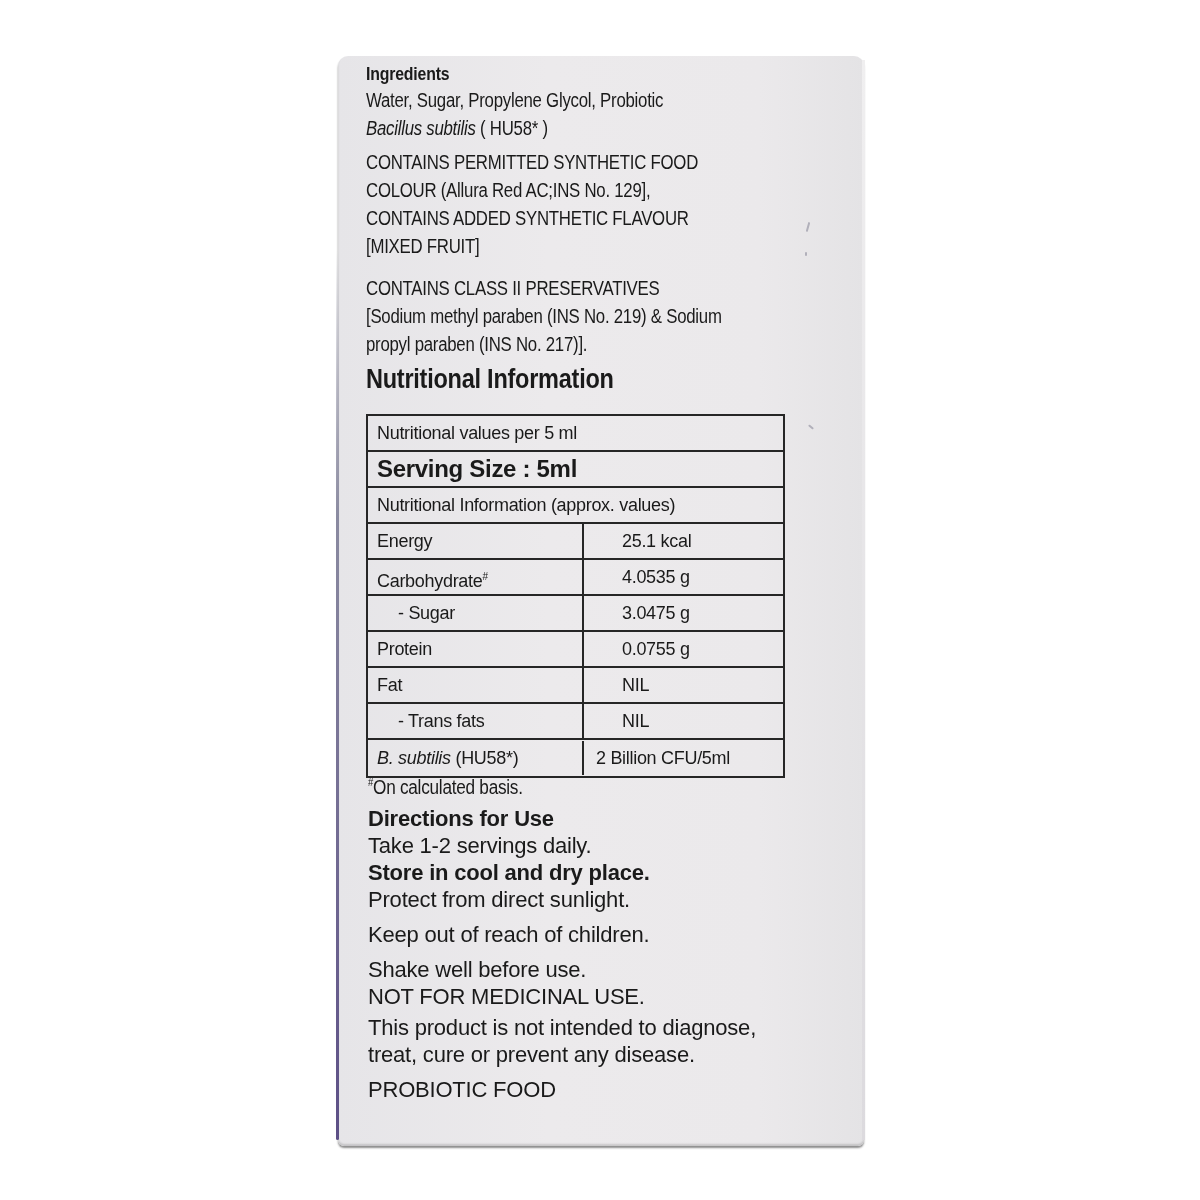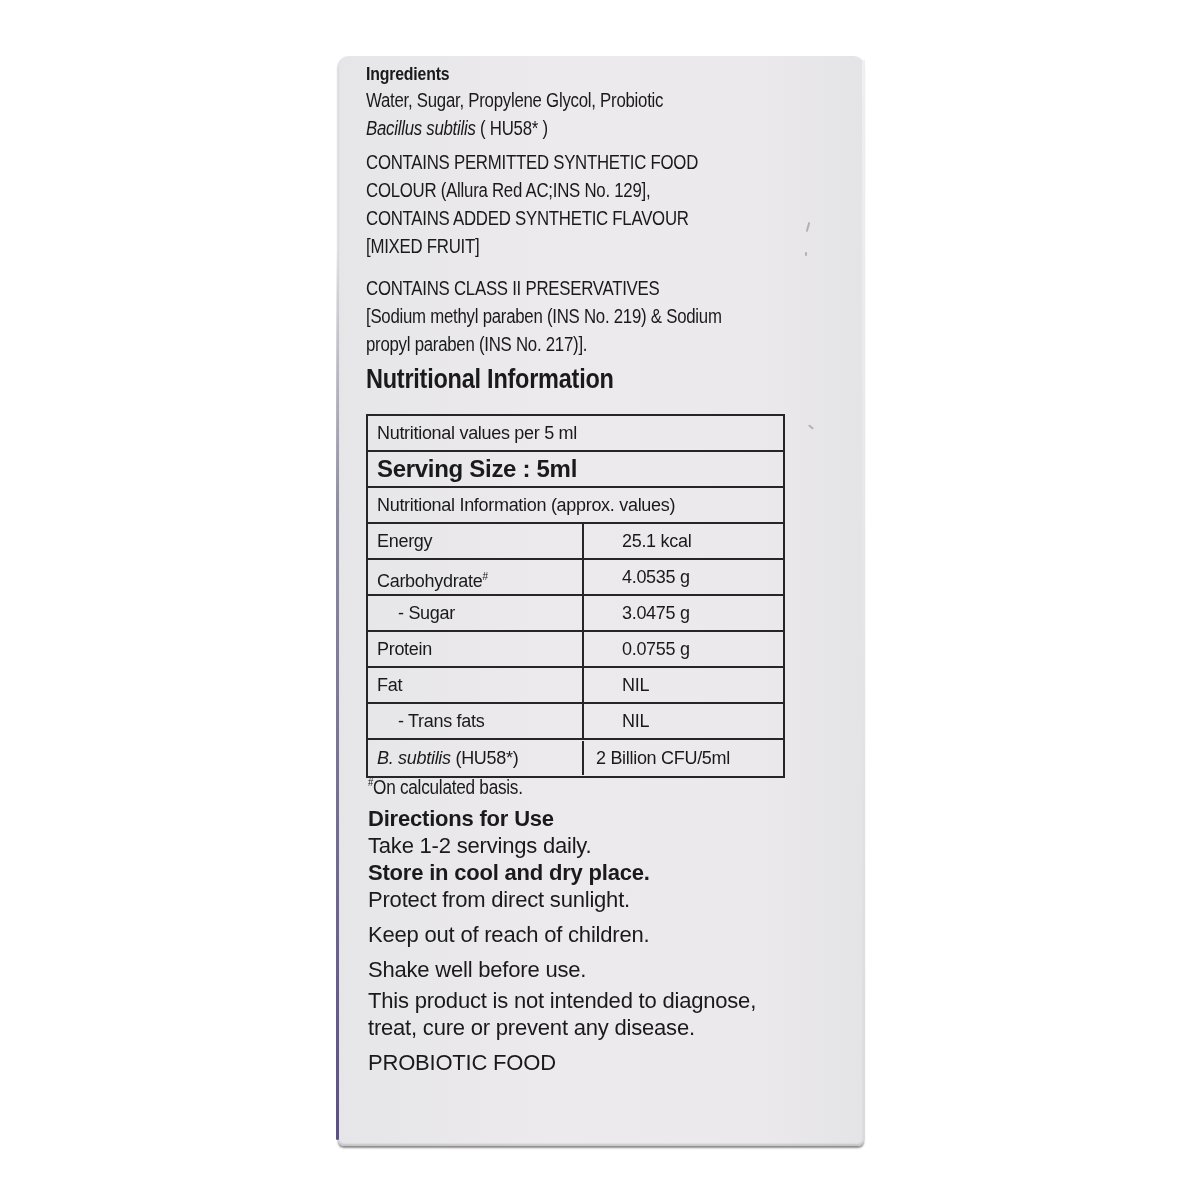--- a/index.html
+++ b/index.html
@@ -218,16 +218,17 @@
 </div>
 
 <div class="lower">
   <div class="footnote"><sup>#</sup><span>On calculated basis.</span></div>
   <div class="h-directions" style="margin-top:4px">Directions for Use</div>
   <div class="plain">Take 1-2 servings daily.</div>
   <div class="plain bold">Store in cool and dry place.</div>
   <div class="plain">Protect from direct sunlight.</div>
   <div class="plain spaced">Keep out of reach of children.</div>
   <div class="plain spaced">Shake well before use.</div>
+  <div class="plain">NOT FOR MEDICINAL USE.</div>
   <div class="plain" style="margin-top:4px">This product is not intended to diagnose,</div>
   <div class="plain">treat, cure or prevent any disease.</div>
   <div class="plain spaced">PROBIOTIC FOOD</div>
 </div>
 
 </body></html>

